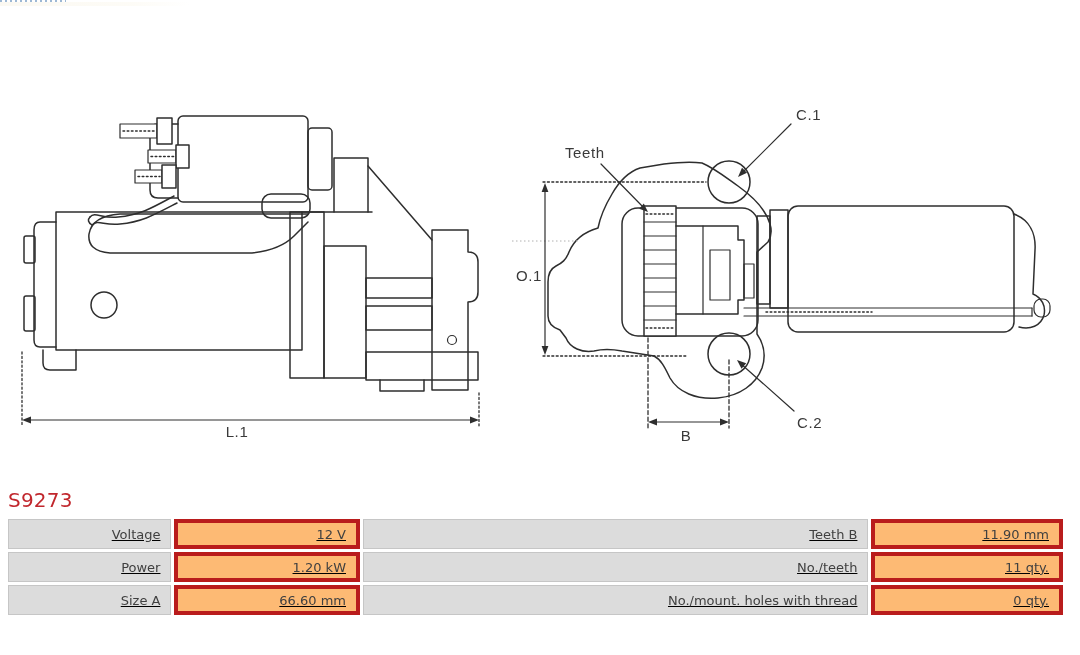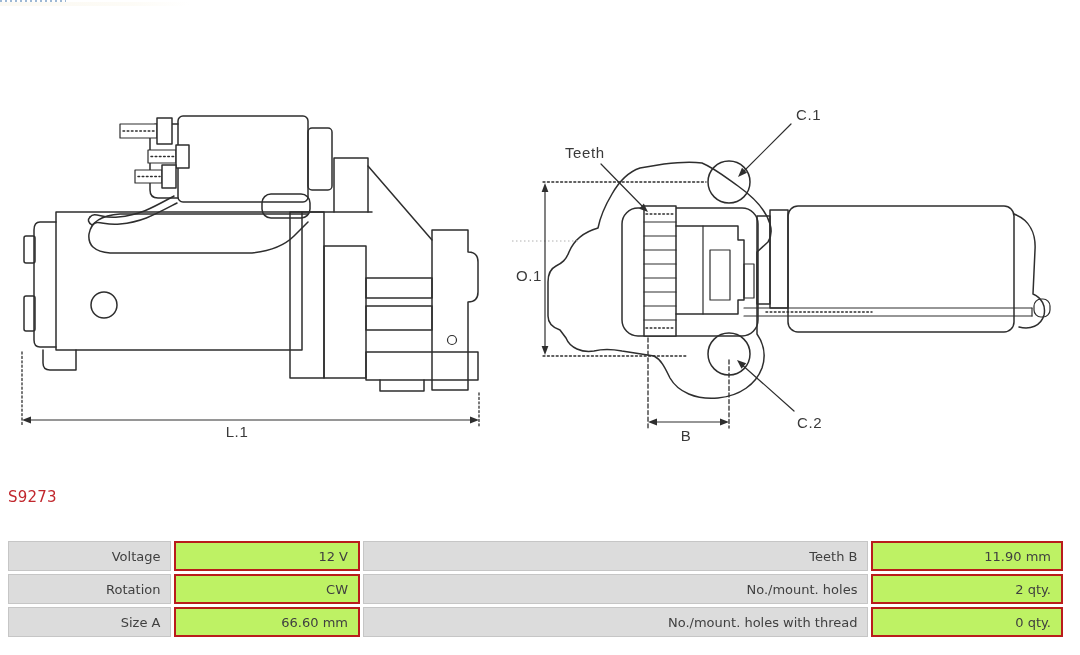--- a/index.html
+++ b/index.html
@@ -3,39 +3,39 @@
 <meta charset="utf-8">
 <style>
   html,body{margin:0;padding:0;background:#fff;}
   .stage{position:relative;width:1080px;height:655px;background:#ffffff;overflow:hidden;
          font-family:"Liberation Sans",sans-serif;}
   .artifact{position:absolute;left:0;top:0;width:66px;height:2px;
             background:repeating-linear-gradient(90deg,#9db8d4 0 2px,#ffffff 2px 5px);}
   .artifact2{position:absolute;left:0;top:2px;width:190px;height:4px;opacity:.5;
              background:linear-gradient(90deg,#f7f2e4,#fbf8ee 70%,#ffffff);}
   .partno{position:absolute;left:8px;top:488px;font-family:"DejaVu Sans",sans-serif;
-          font-size:15px;font-weight:500;letter-spacing:.2px;}
+          font-size:20px;font-weight:500;letter-spacing:.2px;}
   .drawing{position:absolute;left:0;top:0;}
   .drawing .ln{fill:none;stroke:#2e2e2e;stroke-width:1.5px;stroke-linecap:round;stroke-linejoin:round;}
   .drawing .thin{stroke-width:1.2px;}
   .drawing .wfill{fill:#ffffff;}
   .drawing .ar{fill:#2e2e2e;stroke:none;}
   .drawing .dot{stroke-dasharray:2 2.4;stroke-width:1.3px;}
   .drawing .dsh{stroke-dasharray:4 2.6;stroke-width:1.3px;}
   .drawing .cl{stroke:#b0b0b0;stroke-dasharray:1.5 2.5;stroke-width:1px;}
   .drawing .hat{stroke-dasharray:1.6 2.6;}
   .drawing text{fill:#3a3a3a;font-family:"Liberation Sans",sans-serif;font-size:15px;
                 letter-spacing:.6px;stroke:none;}
-  table.spec{position:absolute;left:5px;top:538px;width:1061px;table-layout:fixed;
-             border-collapse:separate;border-spacing:3px;}
+  table.spec{position:absolute;left:5px;top:516px;width:1061px;table-layout:fixed;
+             border-collapse:separate;border-spacing:3px;text-decoration:underline;}
   table.spec td{box-sizing:border-box;height:30px;padding:0 10px;text-align:right;
                 vertical-align:middle;font-family:"DejaVu Sans",sans-serif;font-size:13px;
                 color:#404040;white-space:nowrap;overflow:hidden;}
   td.lab{background:#dcdcdc;border:1px solid #c6c6c6;}
-  td.val{background:#bef264;border:2px solid #b91c1c;}
+  td.val{background:#fdba74;border:4px solid #b91c1c;}
 </style>
 </head>
 <body>
 
 <div class="stage">
 
   <div class="artifact"></div>
   <div class="artifact2"></div>
 
   <svg class="drawing" width="1080" height="480" viewBox="0 0 1080 480">
@@ -202,24 +202,24 @@
         <col style="width:191px">
     </colgroup>
     <tbody>
       <tr>
         <td class="lab">Voltage</td>
         <td class="val">12 V</td>
         <td class="lab">Teeth B</td>
         <td class="val">11.90 mm</td>
       </tr>
       <tr>
-        <td class="lab">Rotation</td>
-        <td class="val">CW</td>
-        <td class="lab">No./mount. holes</td>
-        <td class="val">2 qty.</td>
+        <td class="lab">Power</td>
+        <td class="val">1.20 kW</td>
+        <td class="lab">No./teeth</td>
+        <td class="val">11 qty.</td>
       </tr>
       <tr>
         <td class="lab">Size A</td>
         <td class="val">66.60 mm</td>
         <td class="lab">No./mount. holes with thread</td>
         <td class="val">0 qty.</td>
       </tr>
     </tbody>
   </table>
 </div>

